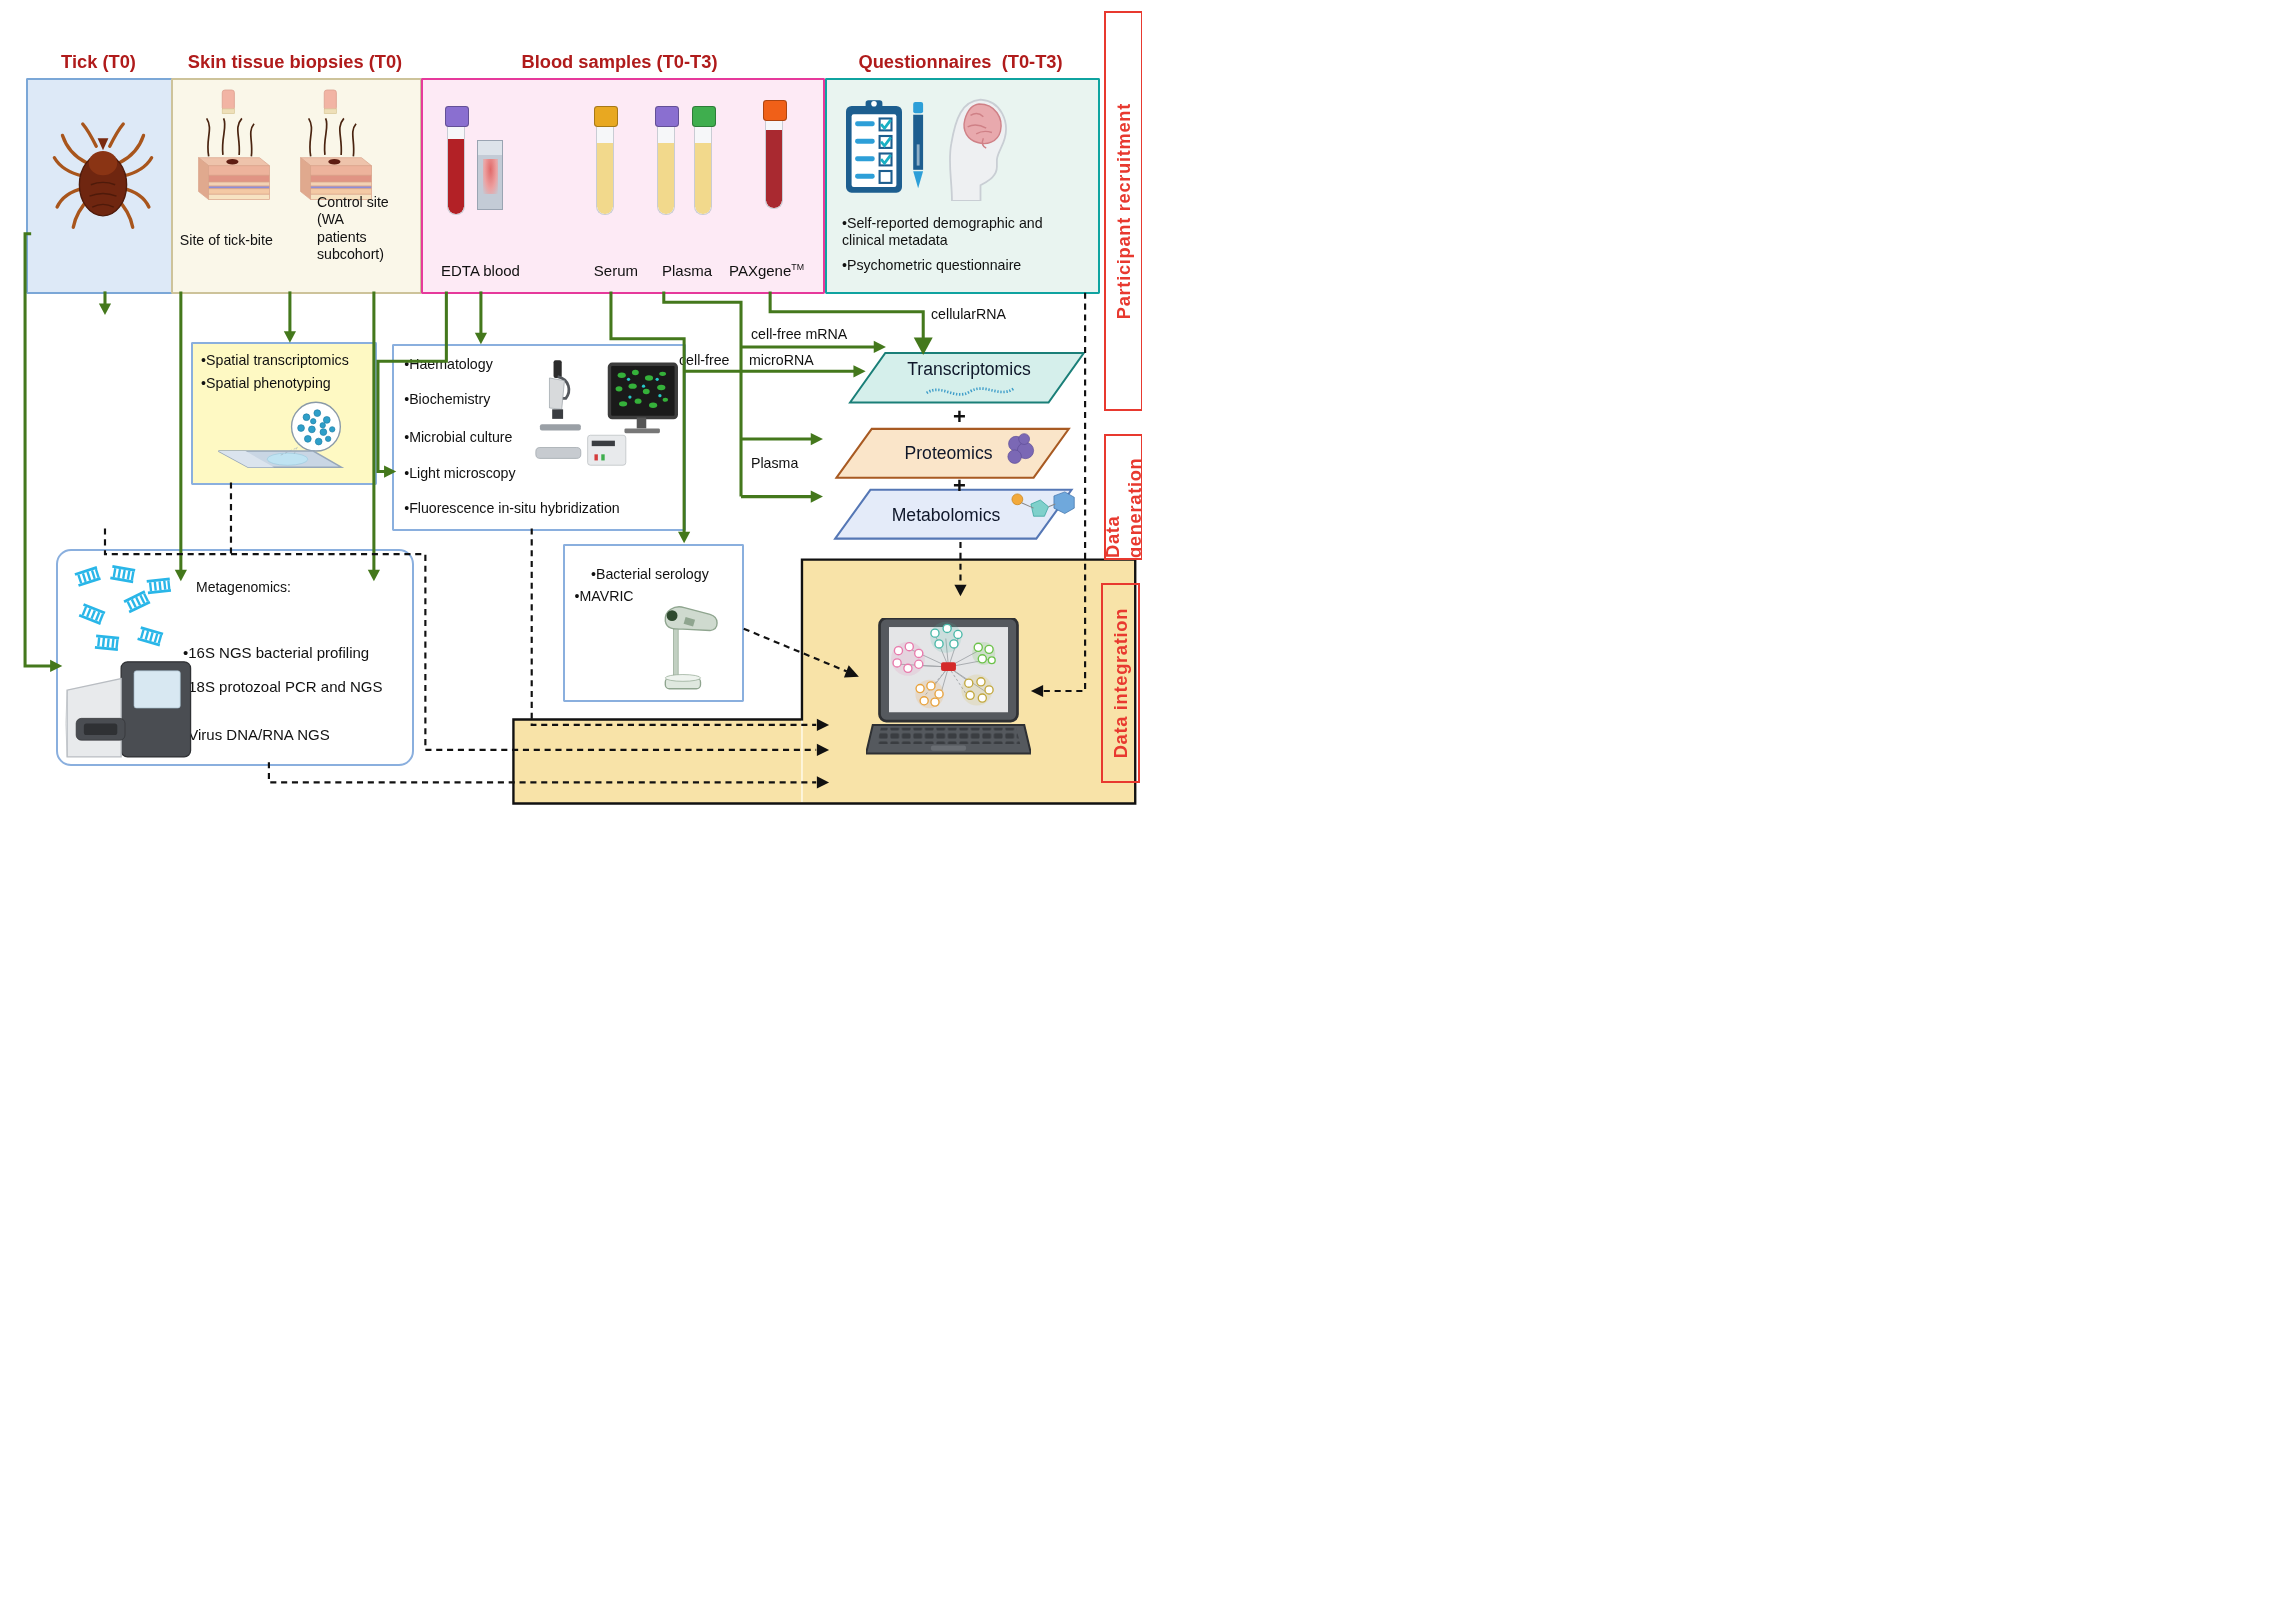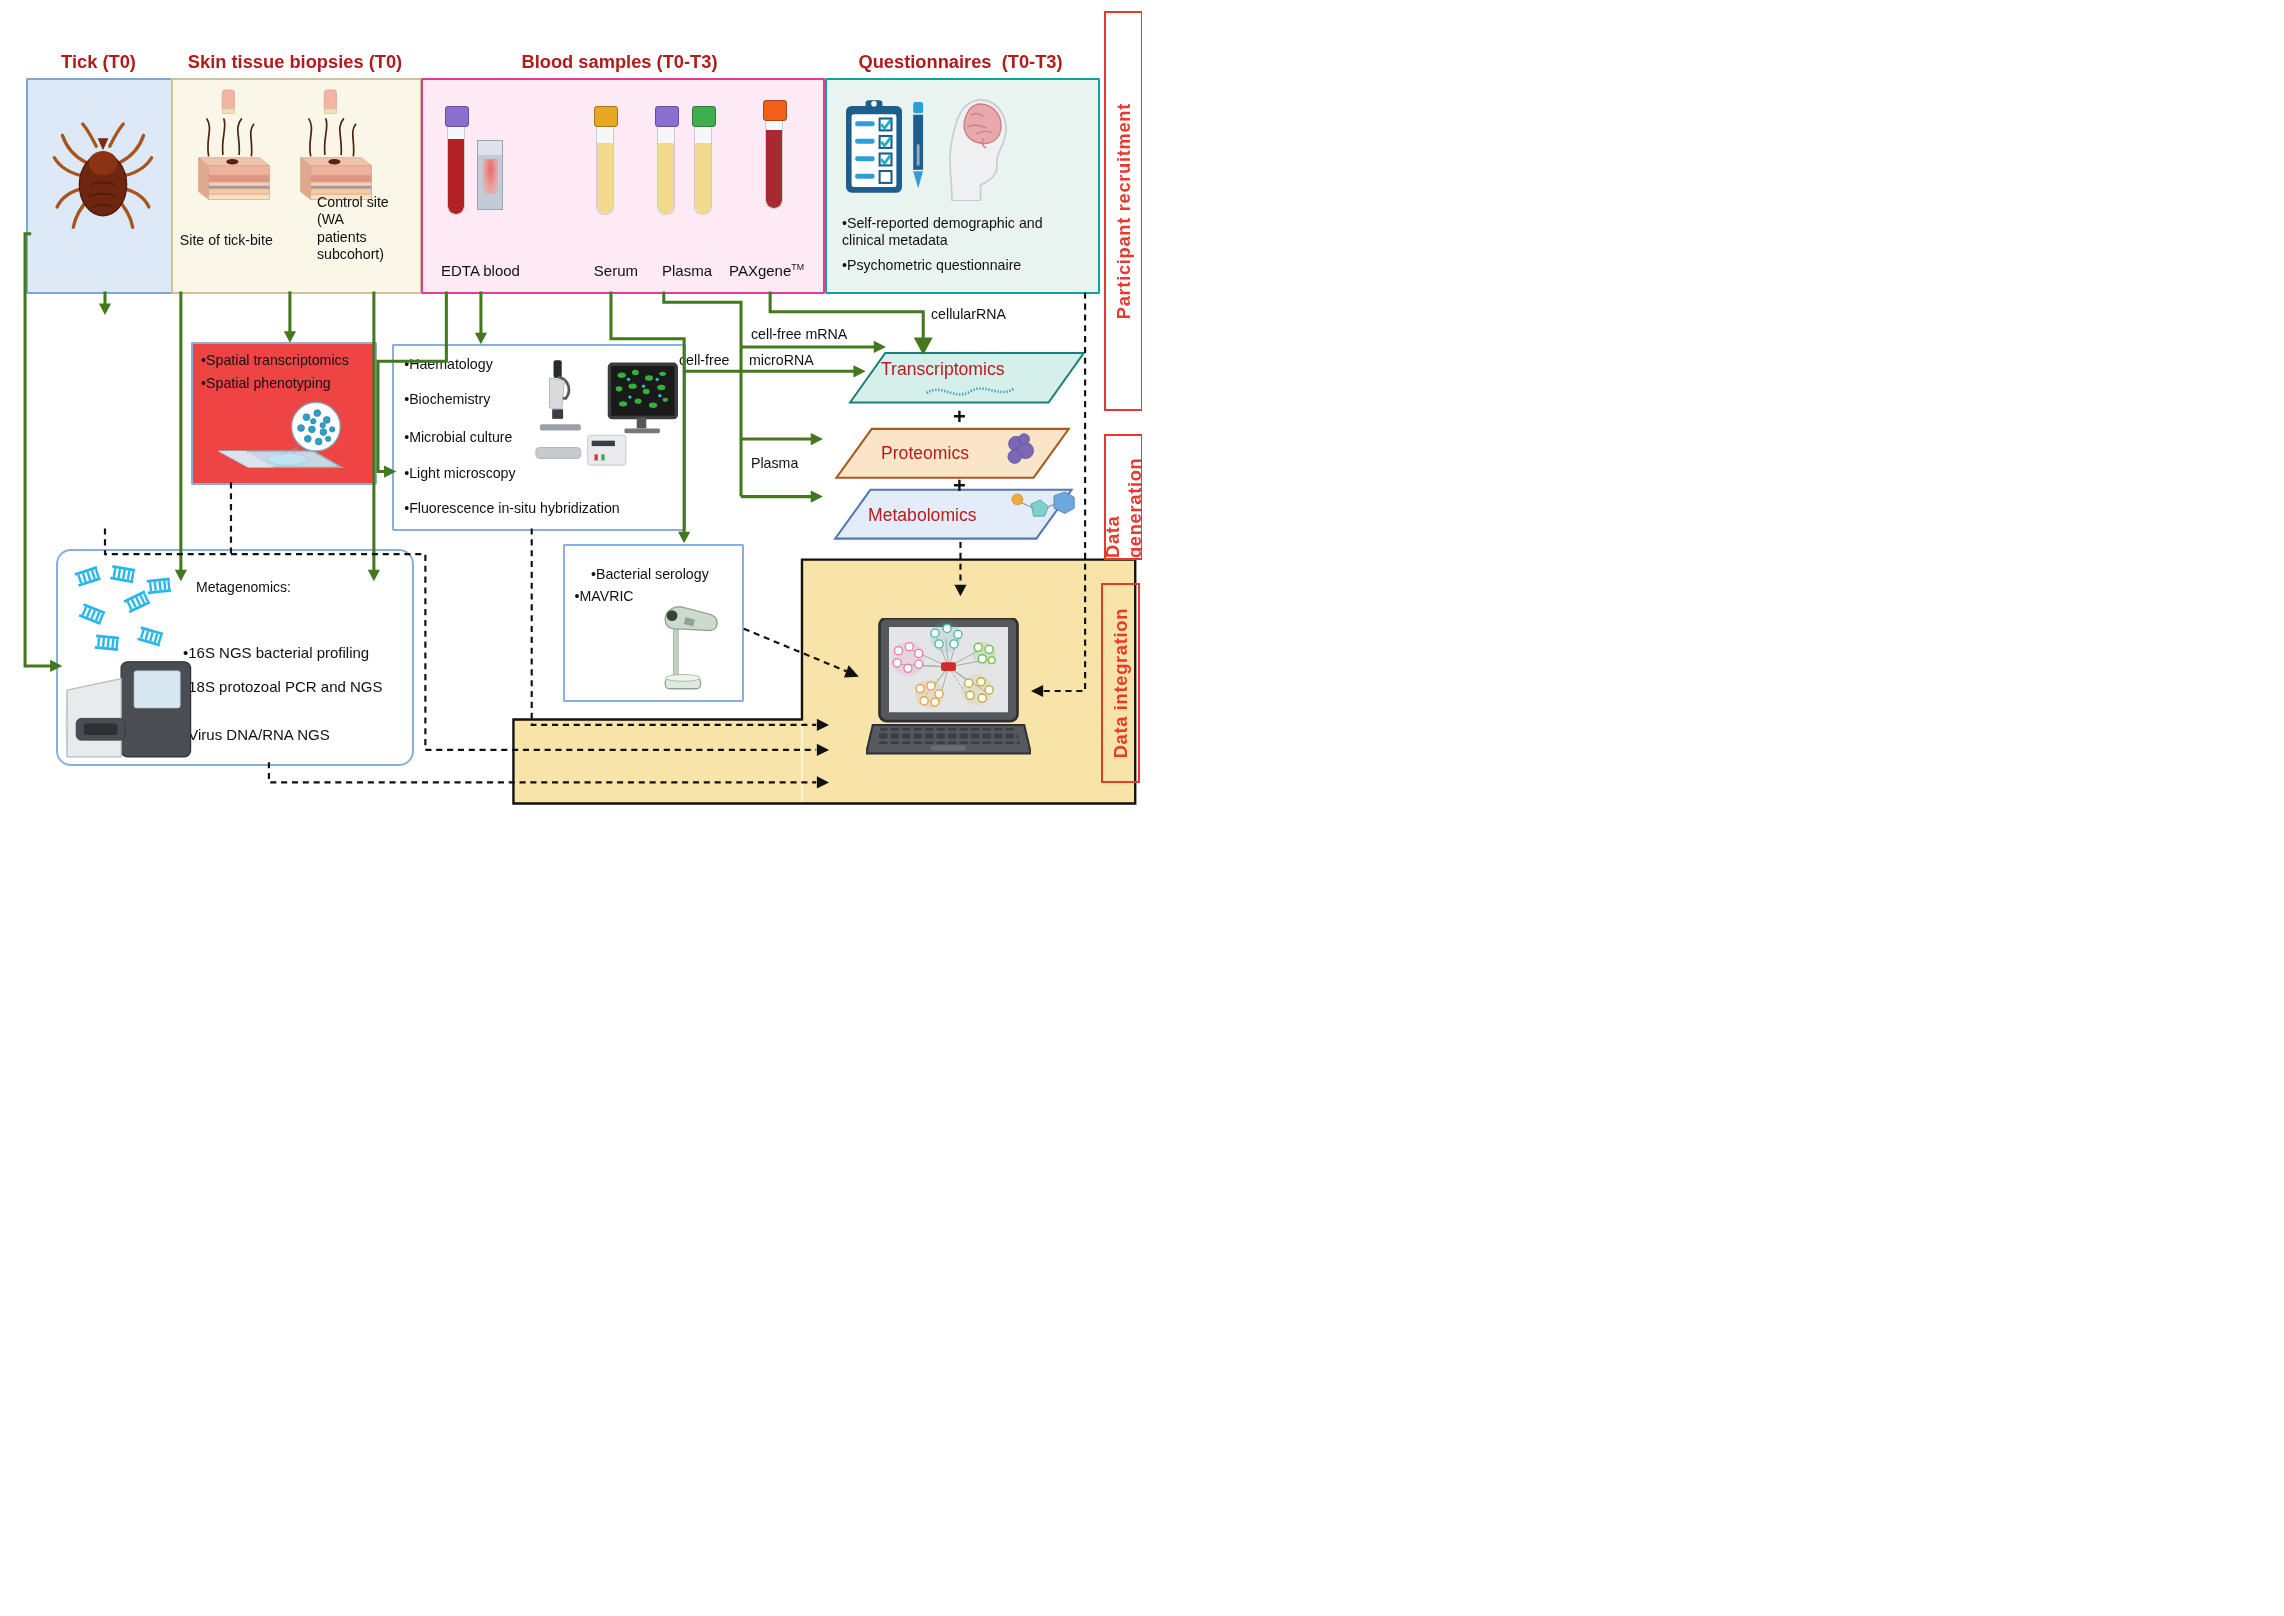--- a/index.html
+++ b/index.html
@@ -9,21 +9,21 @@
   .hdr{font-weight:bold;font-size:18.3px;color:#b01b1b;text-align:center;white-space:pre;}
   .panel{position:absolute;border-radius:1.4px;}
   .vbox{position:absolute;border:2.7px solid #e8392f;background:#fff;display:flex;align-items:center;justify-content:center;}
   .vbox span{writing-mode:vertical-rl;transform:rotate(180deg);font-weight:bold;font-size:18.3px;color:#e8392f;letter-spacing:0.7px;}
   .bullet{font-size:14.2px;line-height:1.18;color:#111;}
   .blab{font-size:14.2px;color:#111;}
   .tube{position:absolute;width:18.3px;}
   .cap{height:19px;width:22.4px;margin-left:-2px;border-radius:3.4px;border:0.7px solid rgba(0,0,0,.28);background-image:repeating-linear-gradient(90deg,rgba(255,255,255,.30) 0 2px,rgba(0,0,0,0) 2px 4.1px);}
   .tbody{height:87px;border:1.4px solid #c9ccd4;border-top:none;border-radius:0 0 8.8px 8.8px;background:#f6f7f9;overflow:hidden;position:relative;}
   .liq{position:absolute;bottom:0;left:0;right:0;border-radius:0 0 7.5px 7.5px;}
-  .omtext{position:absolute;font-size:17.6px;color:#b91c1c;}
+  .omtext{position:absolute;font-size:17.6px;color:#0f172a;text-align:center;}
   .plus{position:absolute;font-size:22px;font-weight:bold;text-align:center;}
 </style>
 </head>
 <body>
 
 <div id="canvas">
 
   <svg class="abs" style="left:0;top:0;z-index:0" width="1142" height="809" viewBox="0 0 1686 1194">
     <polygon points="758,1062 1184,1062 1184,826 1676,826 1676,1186 758,1186" fill="#f8e3a8" stroke="#111" stroke-width="3.5"></polygon>
     <line x1="1184" y1="1064" x2="1184" y2="1184" stroke="#fffdf2" stroke-width="2"></line>
@@ -212,21 +212,21 @@
       <path d="M62,8 C92,10 102,40 96,62 C93,74 86,82 85,92 L85,102 C85,116 72,122 62,128 L62,150 L22,150 C22,120 16,96 21,70 C27,34 36,10 62,8 Z" fill="#eef0f2" stroke="#c9ced4" stroke-width="2.5"></path>
       <path d="M60,14 C83,14 94,34 90,52 C86,68 70,72 58,68 C44,64 36,52 40,36 C44,22 50,15 60,14 Z" fill="#e8a9ad" stroke="#cf8086" stroke-width="2"></path>
       <path d="M48,30 Q58,24 66,32 M44,46 Q56,40 70,48 M56,56 Q66,50 78,54" stroke="#cf8086" stroke-width="2" fill="none"></path>
       <path d="M66,62 q-4,10 4,14" stroke="#cf8086" stroke-width="2" fill="none"></path>
     </svg>
     <div class="abs bullet" style="left:15px;top:135px;width:247px">•Self-reported demographic and clinical metadata</div>
     <div class="abs bullet" style="left:15px;top:177px;width:247px">•Psychometric questionnaire</div>
   </div>
 
 
-  <div class="panel" style="left:191px;top:342px;width:182px;height:139px;background:#ef4444;border:2px solid #8aafde;z-index:1">
+  <div class="panel" style="left:191px;top:342px;width:182px;height:139px;background:#fef9c3;border:2px solid #8aafde;z-index:1">
     <div class="abs bullet" style="left:8.1px;top:8.1px;width:169px">•Spatial transcriptomics</div>
     <div class="abs bullet" style="left:8.1px;top:31px;width:169px">•Spatial phenotyping</div>
     <svg class="abs" style="left:20.3px;top:54px" width="149" height="79" viewBox="0 0 220 112">
       <circle cx="152" cy="40" r="36" fill="#fff" stroke="#8a9aa8" stroke-width="2"></circle>
       <g fill="#2e9fc9" stroke="#1d7ea6">
         <circle cx="138" cy="26" r="5"></circle>
           <circle cx="154" cy="20" r="5"></circle>
           <circle cx="168" cy="30" r="5"></circle>
           <circle cx="130" cy="42" r="5"></circle>
         <circle cx="146" cy="44" r="5"></circle>

